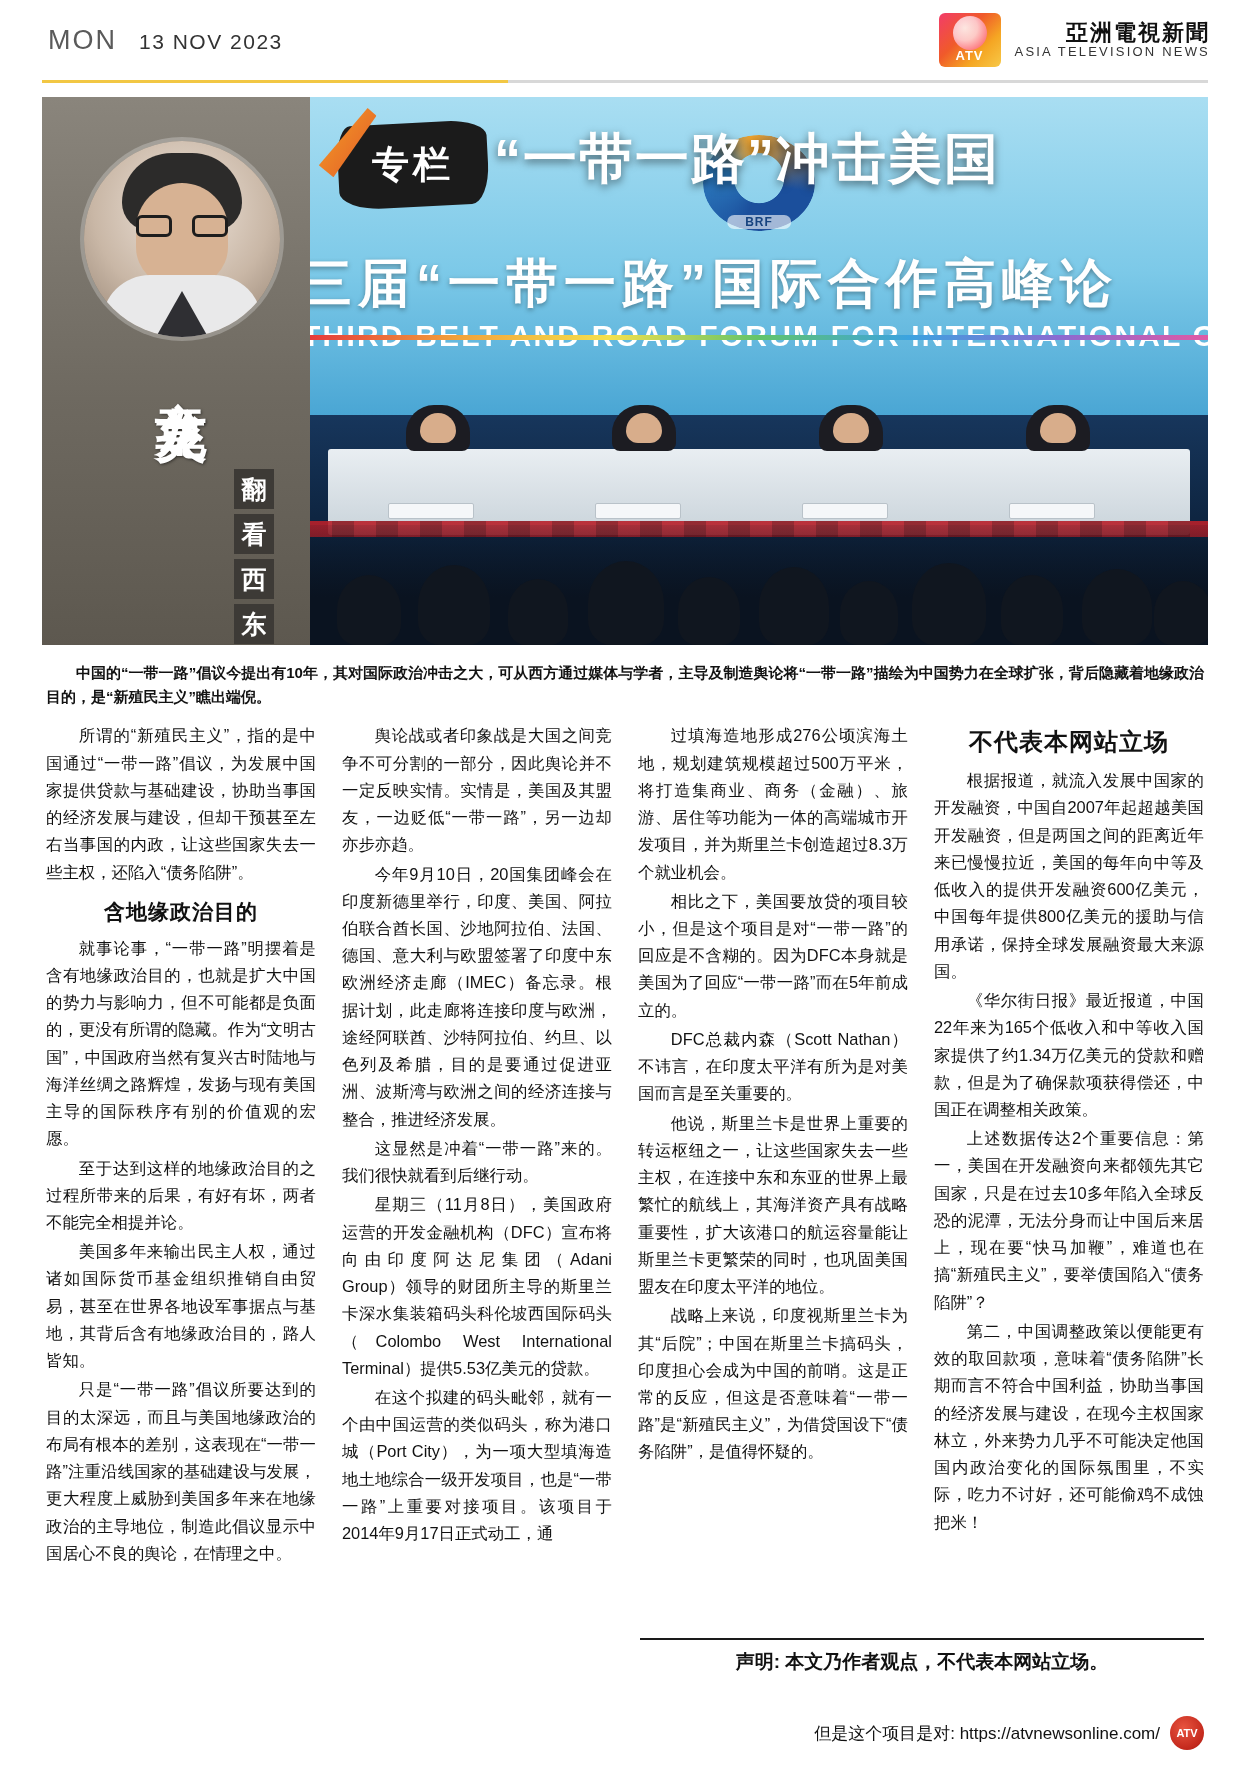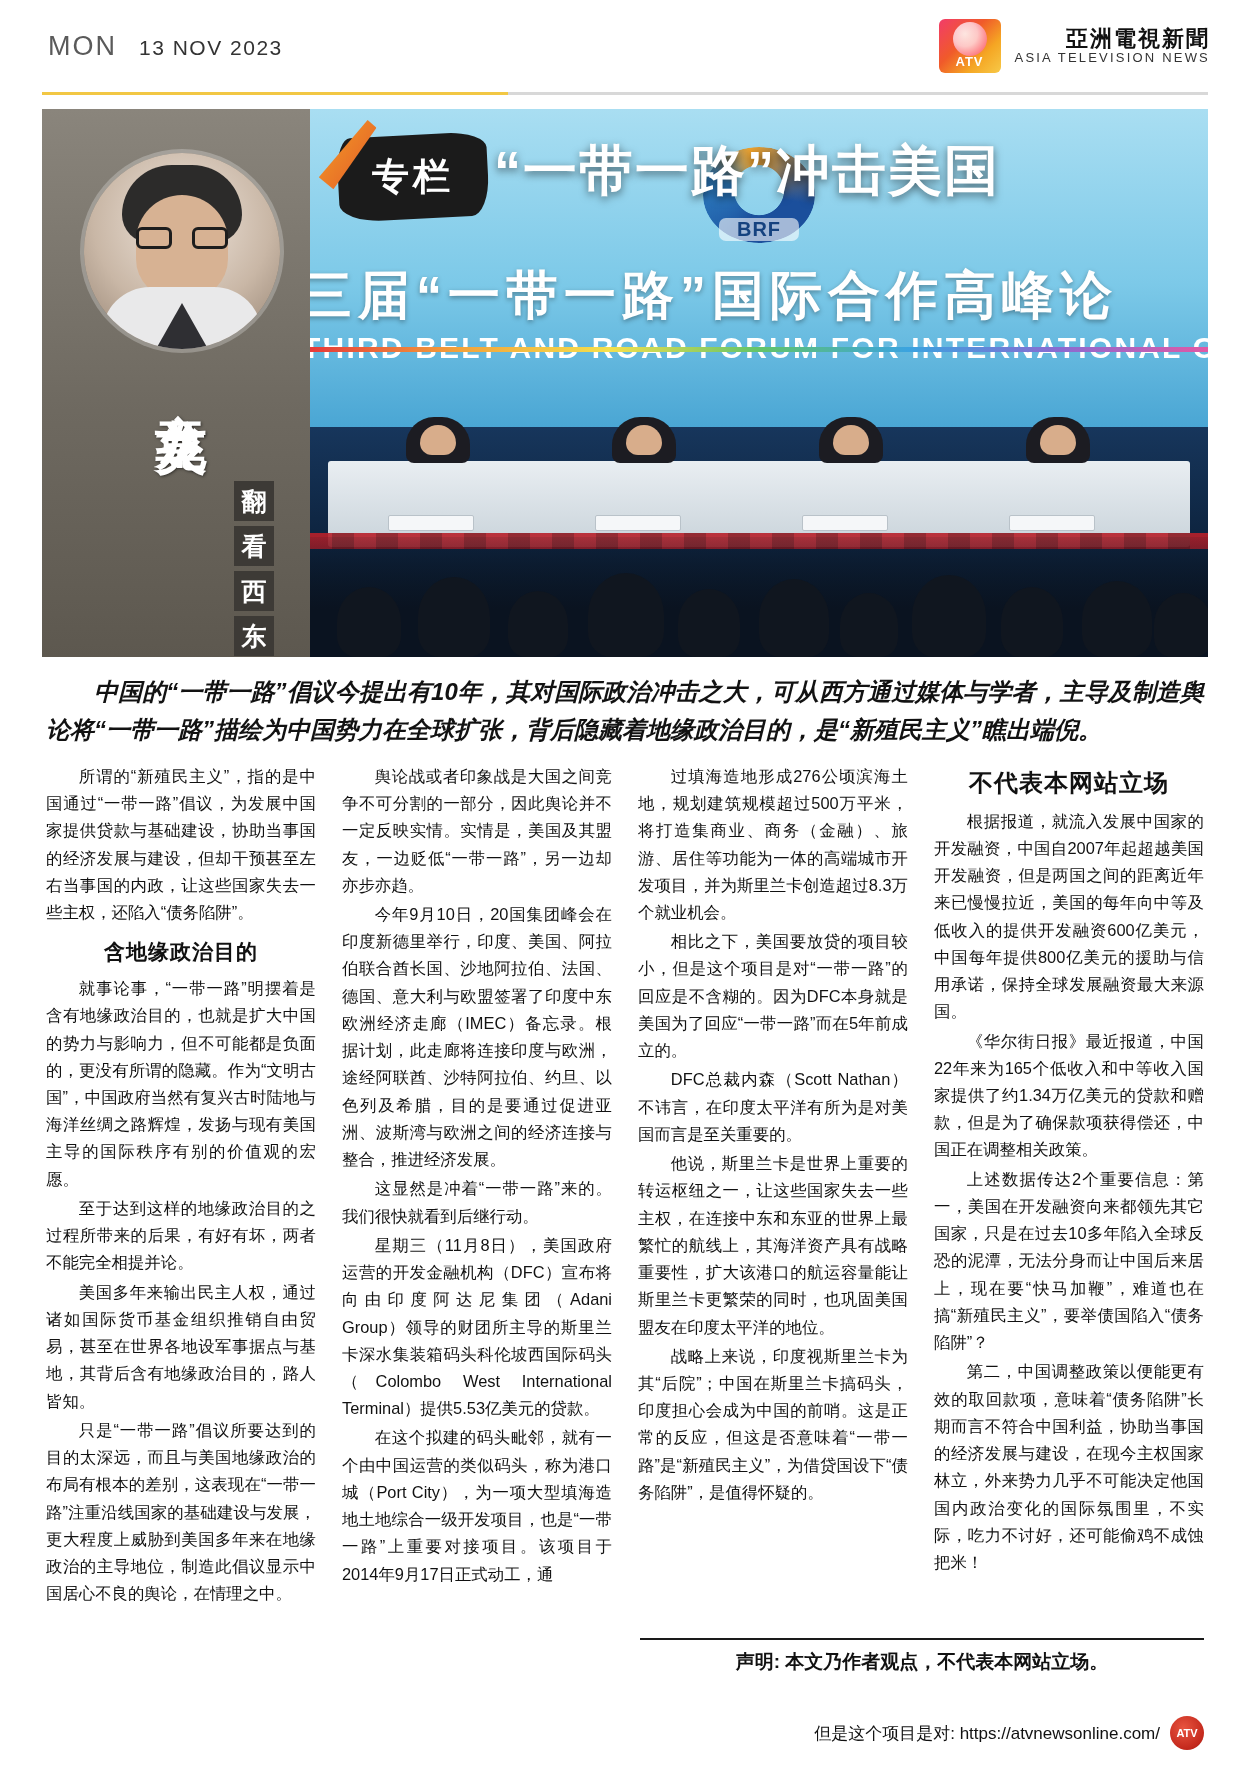--- a/index.html
+++ b/index.html
@@ -8,21 +8,21 @@
     width:1250px; height:1768px;
     background:#ffffff;
     font-family:"Liberation Sans", sans-serif;
     color:#111;
     overflow:hidden;
     position:relative;
   }
 
   
   .masthead {
-    height:92px;
+    height:80px;
     display:flex;
     align-items:center;
     justify-content:space-between;
     padding:0 40px 0 48px;
     position:relative;
     border-radius:23px;
   }
   .mh-left { display:flex; align-items:baseline; gap:22px; }
   .mh-day {
     font-size:27px; letter-spacing:2px; color:#5a5a5a; font-weight:400;
@@ -136,21 +136,21 @@
   }
   .brf-logo .swoosh {
     position:absolute; inset:0;
     border-radius:50%;
     background:conic-gradient(from 200deg,#1b4f9c 0deg,#2e7fc2 90deg,#f0a22b 150deg,#1b4f9c 260deg,#1b4f9c 360deg);
     mask:radial-gradient(circle at 50% 45%, transparent 0 32%, #000 33%);
     -webkit-mask:radial-gradient(circle at 50% 45%, transparent 0 32%, #000 33%);
   }
   .brf-logo .label {
     position:absolute; left:50%; bottom:2px; transform:translateX(-50%);
-    color:#15427f; font-size:20px; font-weight:bold; letter-spacing:1px;
+    color:#15427f; font-size:12px; font-weight:bold; letter-spacing:1px;
     background:rgba(255,255,255,.6); padding:0 18px; border-radius:7px;
   }
   .screen-title {
     position:absolute; left:-10px; top:152px; right:0;
     color:#ffffff; font-size:52px; font-weight:bold; letter-spacing:6px;
     text-shadow:0 2px 5px rgba(0,0,0,.35);
     white-space:nowrap;
   }
   .screen-sub {
     position:absolute; left:-8px; top:222px; right:0;
@@ -220,25 +220,24 @@
     white-space:nowrap;
   }
   .rainbow-rule {
     position:absolute; left:268px; right:0; top:238px; height:5px;
     background:linear-gradient(90deg,#e53a3a,#f2a33c,#f4e04d,#62c46a,#3ba3e0,#8a6bd1,#e05aa5);
   }
 
   
   .lede {
     margin:16px 46px 0 46px;
-    font-size:24px; font-weight:bold; line-height:1.58;
+    font-size:15px; font-weight:bold; line-height:1.58;
     text-align:justify;
     text-indent:2em;
     color:#121212;
-    font-style:italic;
   }
 
   
   .cols {
     margin:14px 46px 0 46px;
     display:grid;
     grid-template-columns:repeat(4, 1fr);
     column-gap:26px;
   }
   .col { font-size:16.4px; line-height:1.66; color:#111; text-align:justify; }

